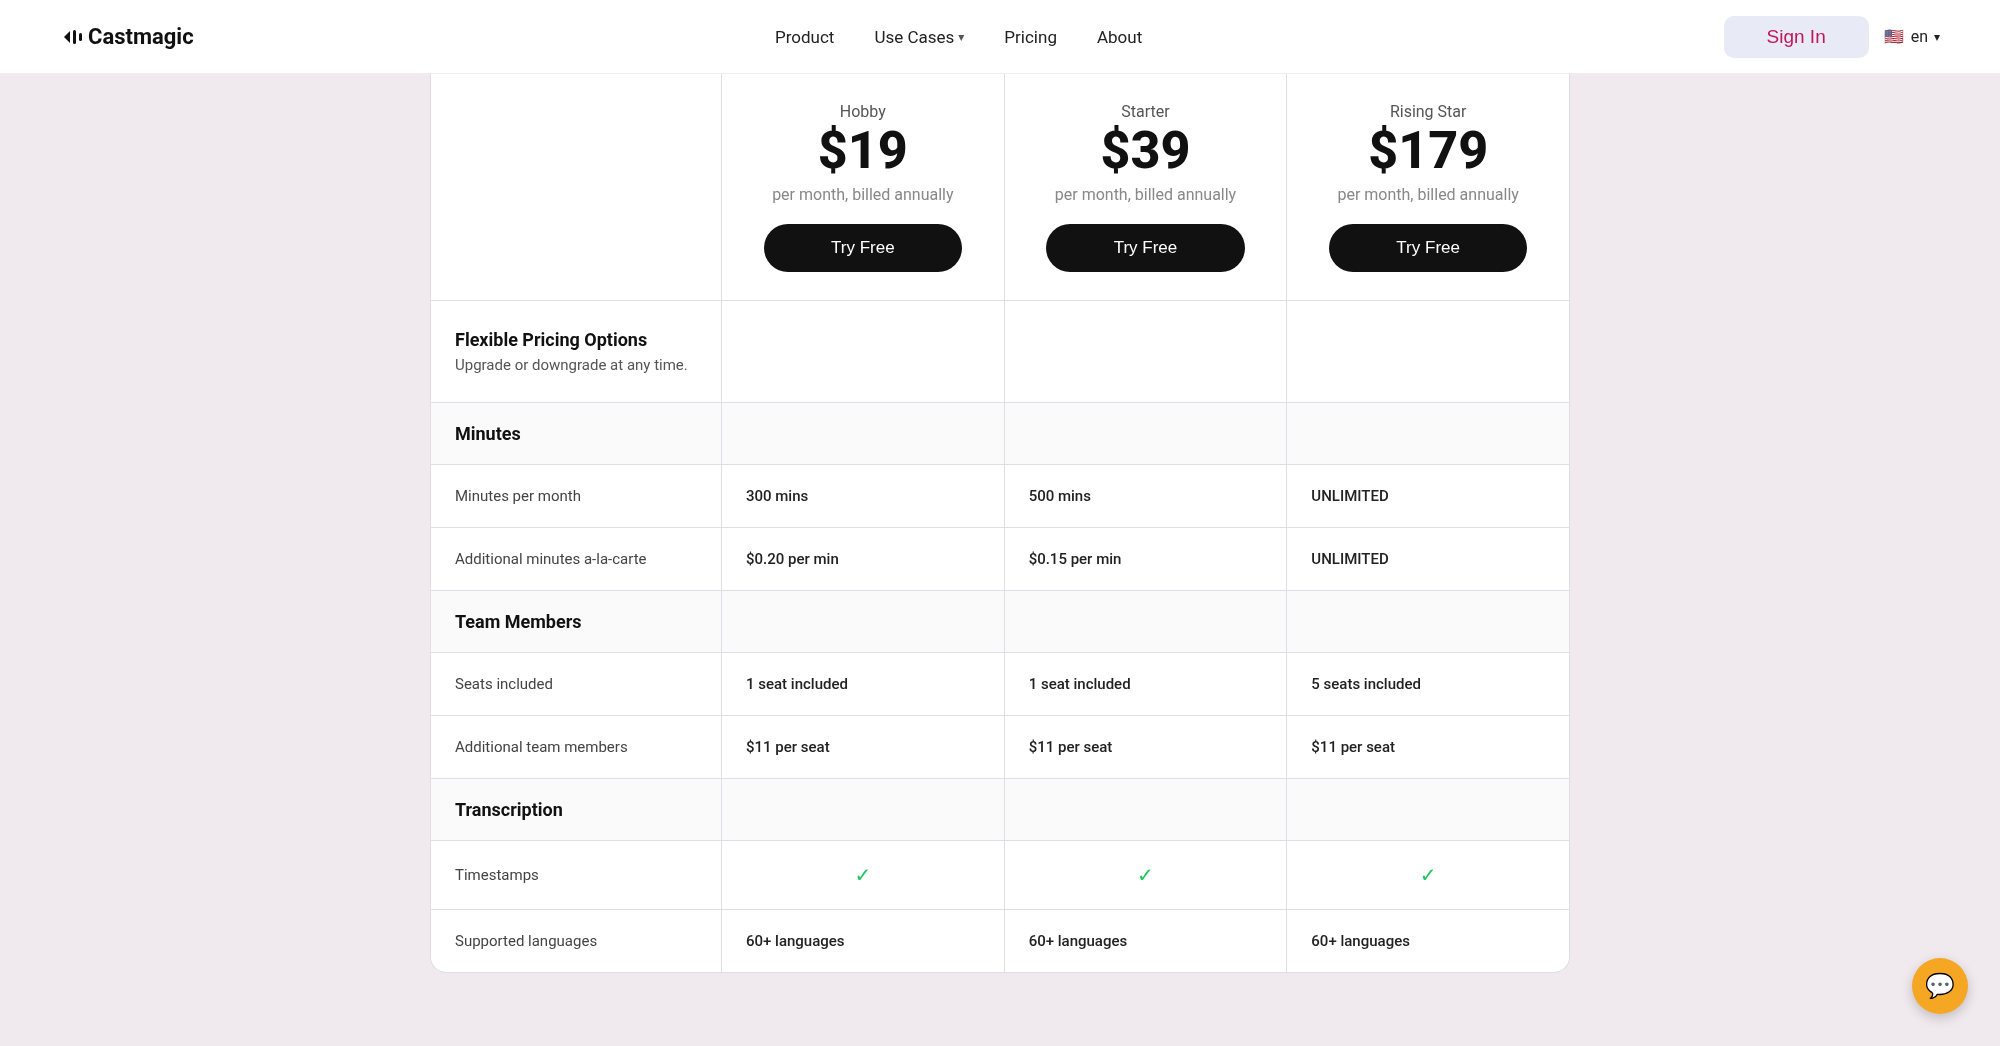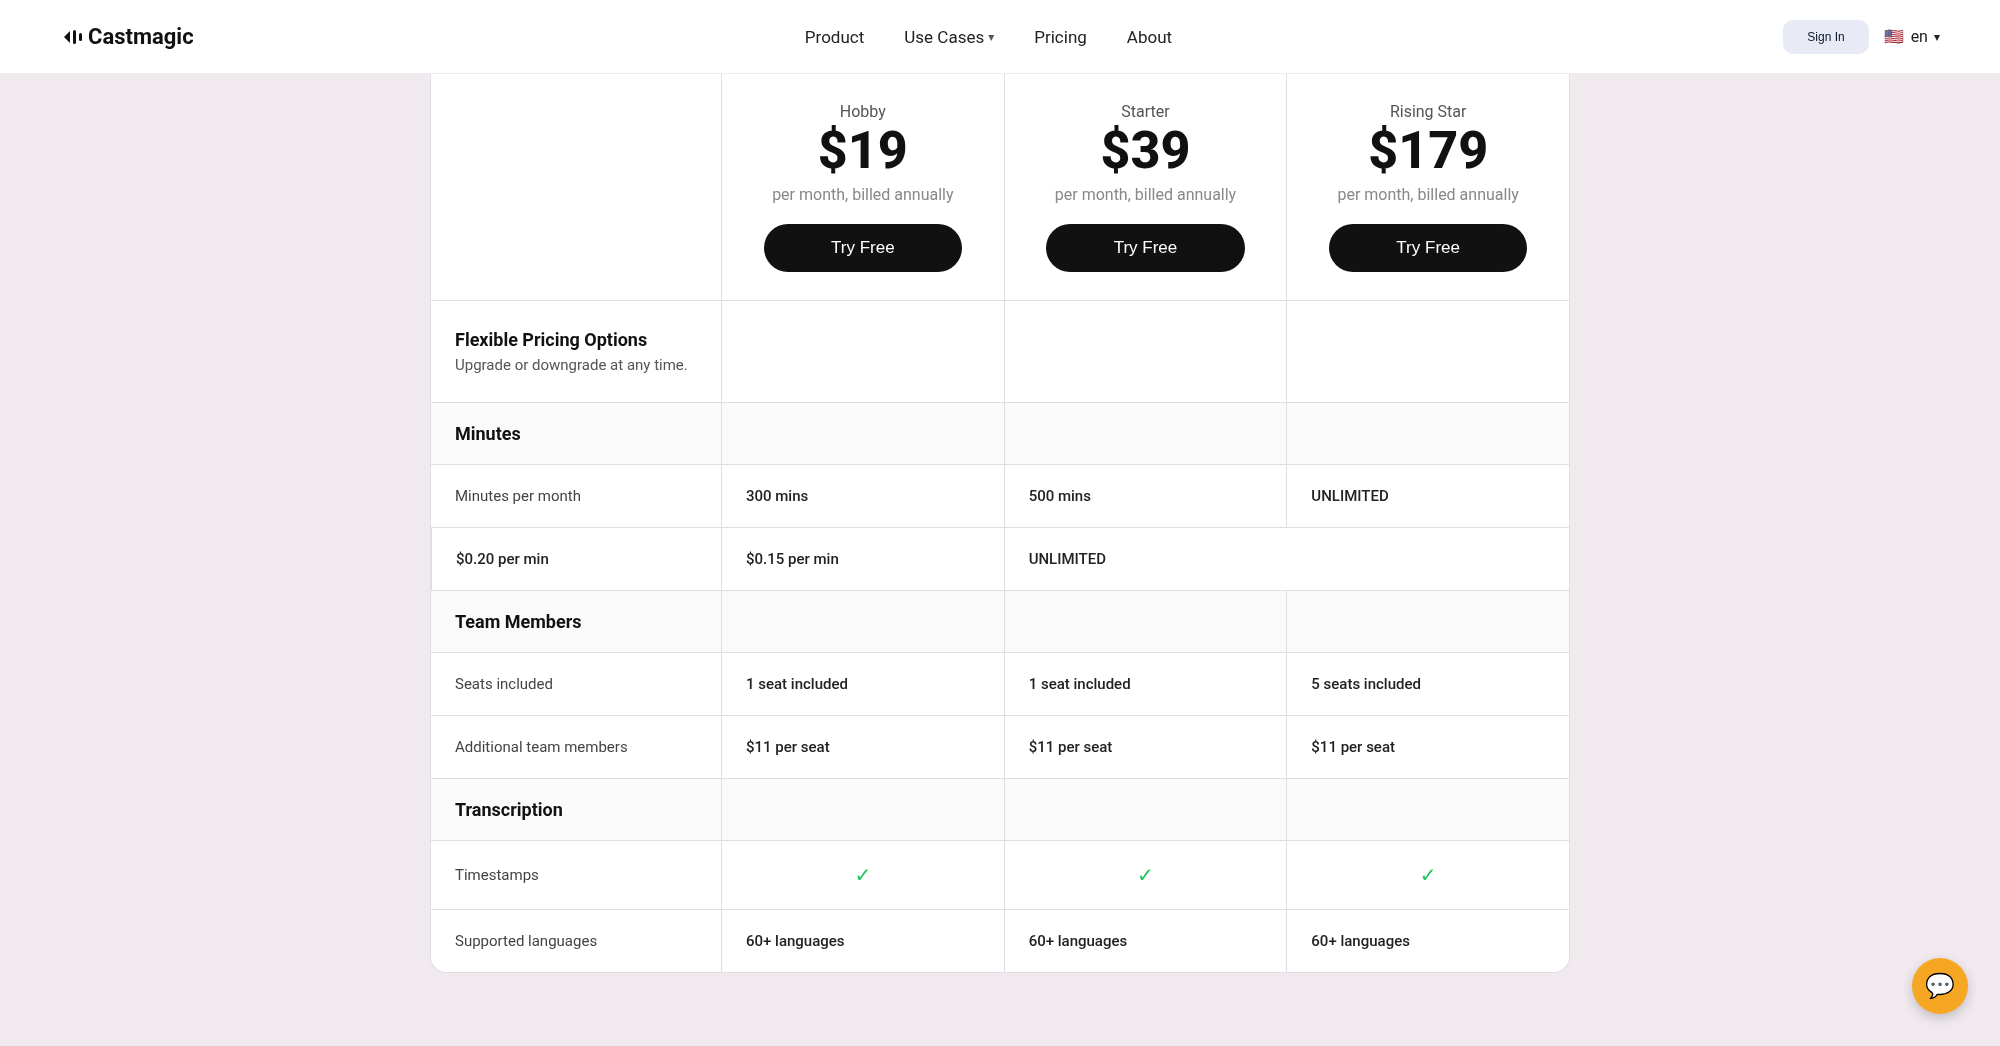--- a/index.html
+++ b/index.html
@@ -55,25 +55,25 @@
       font-size: 12px;
       color: #555;
     }
     .navbar-right {
       display: flex;
       align-items: center;
       gap: 16px;
     }
     .sign-in-btn {
       background: #e8eaf5;
-      color: #0f172a;
+      color: #be185d;
       border: none;
       border-radius: 10px;
-      padding: 10px 24px;
-      font-size: 12px;
+      padding: 10px 43px;
+      font-size: 19px;
       font-weight: 500;
       cursor: pointer;
     }
     .lang-selector {
       display: flex;
       align-items: center;
       gap: 6px;
       font-size: 16px;
       cursor: pointer;
       color: #222;
@@ -345,20 +345,21 @@
     </div>
 
     <div class="data-row">
       <div class="row-label">Minutes per month</div>
       <div class="row-value">300 mins</div>
       <div class="row-value">500 mins</div>
       <div class="row-value">UNLIMITED</div>
     </div>
 
     <div class="data-row">
+      <div class="row-label">Additional minutes a-la-carte</div>
       <div class="row-value">$0.20 per min</div>
       <div class="row-value">$0.15 per min</div>
       <div class="row-value">UNLIMITED</div>
     </div>
 
     <div class="section-header-row">
       <div class="section-title-cell">
         <div class="section-title">Team Members</div>
       </div>
       <div class="section-empty"></div>

